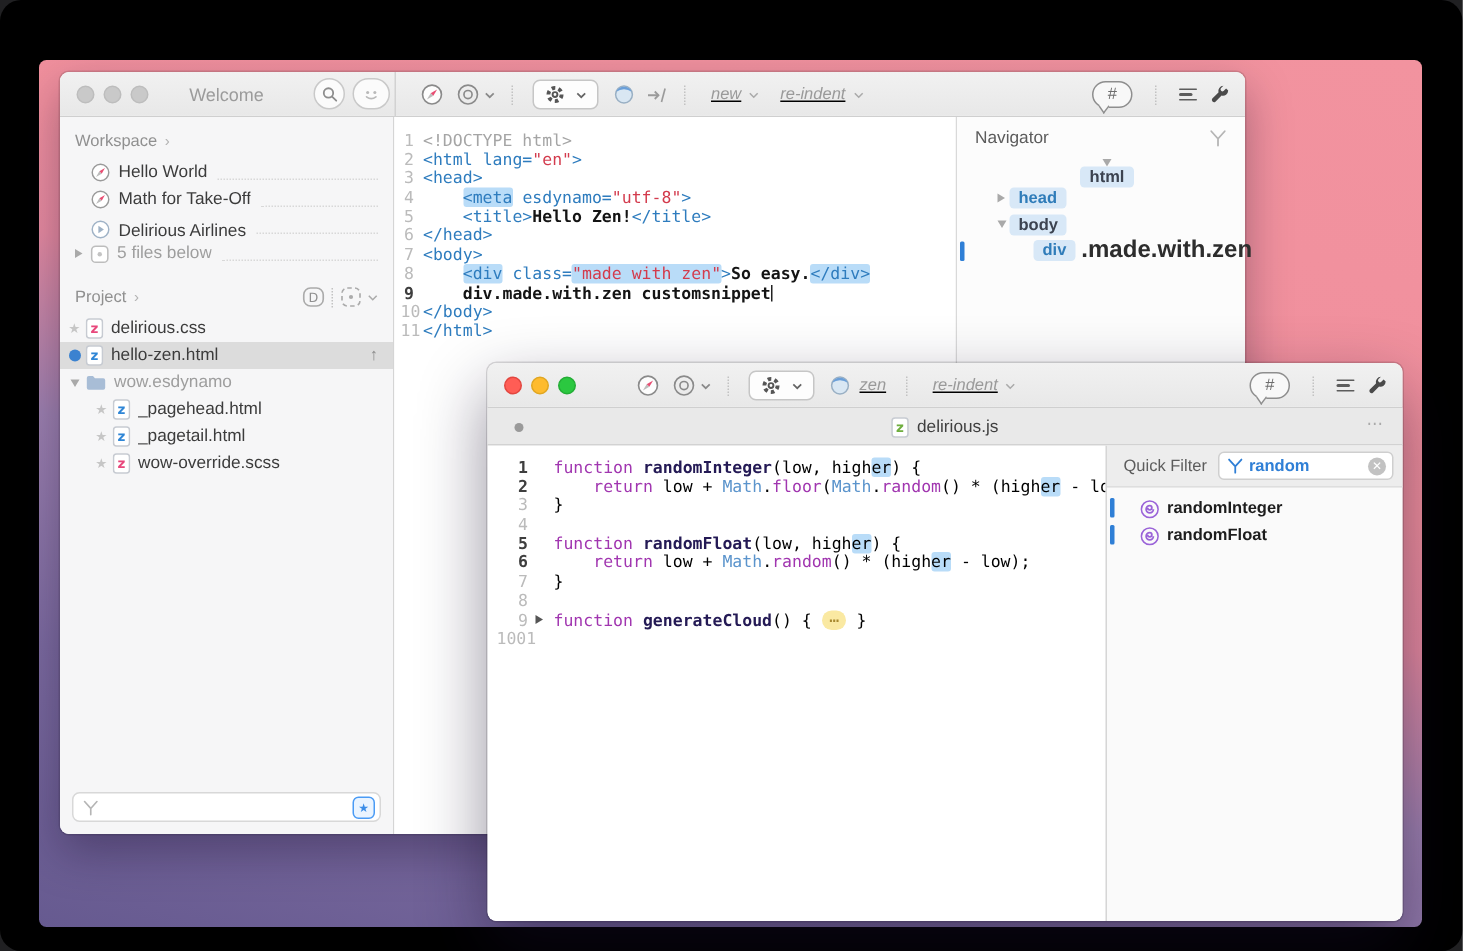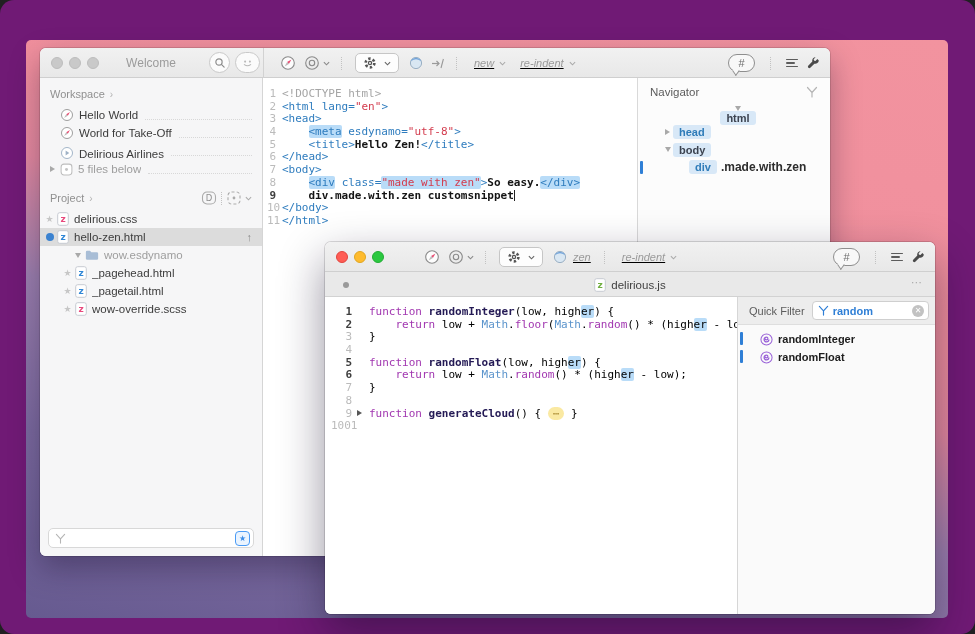--- a/index.html
+++ b/index.html
@@ -1,18 +1,18 @@
 <!DOCTYPE html>
 <html><head>
 <meta charset="utf-8">
 <style>
   html,body{margin:0;padding:0;background:#202022;}
   *{box-sizing:border-box;-webkit-font-smoothing:antialiased;}
   body{font-family:"Liberation Sans","DejaVu Sans",sans-serif;}
-  .frame{position:relative;width:975px;height:634px;background:#701a75;border-radius:14px;overflow:hidden;}
+  .frame{position:relative;width:975px;height:634px;background:#000000;border-radius:14px;overflow:hidden;}
   .desktop{position:absolute;left:26px;top:40px;width:922px;height:578px;border-radius:5px;
     background:linear-gradient(197deg,#f2939f 0%,#f08f9d 36%,#e58aa0 46%,#9c80af 60%,#7b6a9f 78%,#665a90 100%);}
   .win{position:absolute;background:#fff;border-radius:6px;}
   .w-back{left:40px;top:48px;width:790px;height:508px;box-shadow:0 12px 30px rgba(20,10,40,.35),0 0 0 1px rgba(0,0,0,.12);}
   .w-front{left:325px;top:242px;width:610px;height:372px;box-shadow:0 18px 45px rgba(20,10,40,.45),0 0 0 1px rgba(0,0,0,.14);}
   .bar{position:absolute;left:0;top:0;right:0;height:30px;background:linear-gradient(#f1f1f1,#e8e8e8);
     border-bottom:1px solid #cfcfcf;border-radius:6px 6px 0 0;}
   .lights{position:absolute;left:11px;top:9px;display:flex;gap:6px;}
   .light{width:12px;height:12px;border-radius:50%;}
   .light.gray{background:#c9c9c9;border:1px solid #bdbdbd;}
@@ -94,21 +94,21 @@
     border-bottom:3.5px solid transparent;vertical-align:1px;}
   
   .nav{position:absolute;right:0;top:30px;bottom:0;width:193px;background:#fcfcfc;border-left:1px solid #d9d9d9;
     border-radius:0 0 6px 0;}
   .nav-head{height:28px;display:flex;align-items:center;padding:0 12px;color:#5c5c5c;font-size:11.5px;}
   .nav-head .grow{flex:1;}
   .nrow{position:relative;height:17.5px;display:flex;align-items:center;font-size:11px;}
   .nrow .dcell{width:11px;display:inline-flex;justify-content:center;flex:none;}
   .pill{background:#d8e8f7;border-radius:3px;padding:1px 6px;font-weight:bold;color:#2f7cb9;}
   .pill.strong{color:#3c4350;}
-  .nsuffix{margin-left:4px;color:#2d2d2d;font-weight:bold;font-size:12px;}
+  .nsuffix{margin-left:4px;color:#2d2d2d;font-weight:bold;font-size:16px;}
   .mark-bar{position:absolute;left:2px;top:2px;width:2.5px;height:13px;background:#2f7fd6;border-radius:1px;}
   
   .fw-tabs{position:absolute;left:0;top:30px;right:0;height:25px;background:#e9e9e9;border-bottom:1px solid #d2d2d2;}
   .tab-dot{position:absolute;left:18px;top:10px;width:6px;height:6px;border-radius:50%;background:#9a9a9a;}
   .tab-c{position:absolute;left:0;right:0;top:0;height:25px;display:flex;align-items:center;justify-content:center;
     gap:5px;font-size:11.5px;color:#3f3f3f;}
   .tab-more{position:absolute;right:12px;top:4px;color:#aaa;font-size:11px;letter-spacing:1px;}
   .fw-panel{position:absolute;right:0;top:0;bottom:0;width:198px;background:#fafafa;border-left:1px solid #d6d6d6;}
   .qf-head{height:28px;background:#ededed;border-bottom:1px solid #dedede;display:flex;align-items:center;padding:0 6px 0 11px;}
   .qf-label{font-size:11px;color:#5c5c5c;flex:none;margin-right:7px;}
@@ -241,21 +241,21 @@
           </div>
           <div class="srow" style="padding-left: 5px;">
             <span class="mk"></span>
             <span class="ic">
               <svg width="14" height="14" viewBox="0 0 16 16">
                 <circle cx="8" cy="8" r="6.3" fill="#fff" stroke="#9a9a9a" stroke-width="1.1"></circle>
                 <path d="M11.4 4.6 L8.9 8.9 L7.1 7.1 Z" fill="#e84d72"></path>
                 <path d="M4.6 11.4 L7.1 7.1 L8.9 8.9 Z" fill="#bcbcbc"></path>
               </svg>
             </span>
-            <span class="lbl">World for Take-Off</span>
+            <span class="lbl">Math for Take-Off</span>
             <span class="leader"></span>
           </div>
           <div class="srow" style="padding-left: 5px; align-items: flex-end;">
             <span class="mk"></span>
             <span class="ic">
               <svg width="14" height="14" viewBox="0 0 16 16">
                 <circle cx="8" cy="8" r="6.3" fill="#fff" stroke="#9fb2c6" stroke-width="1.1"></circle>
                 <path d="M6.4 5.2 L10.6 8 L6.4 10.8 Z" fill="#9fb2c6"></path>
               </svg>
             </span>
@@ -314,21 +314,21 @@
             <span class="ic">
               <svg width="12" height="14" viewBox="0 0 12 14">
                 <rect x="0.7" y="0.7" width="10.6" height="12.6" rx="2" fill="#fff" stroke="#c7cbd2"></rect>
                 <text x="6" y="10" font-size="9" font-weight="bold" font-family="DejaVu Sans" fill="#2f86d6" text-anchor="middle">z</text>
               </svg>
             </span>
             <span class="lbl">hello-zen.html</span>
             <span class="grow"></span>
             <span class="uparrow">↑</span>
           </div>
-          <div class="srow" style="padding-left: 2px; margin-left: 28px;">
+          <div class="srow" style="padding-left: 2px;">
             <span class="mk">
               <span class="tri-d"></span>
             </span>
             <span class="ic">
               <svg width="14" height="12" viewBox="0 0 16 13">
                 <path d="M1 3 a1.5 1.5 0 0 1 1.5 -1.5 h3.2 l1.5 1.8 h6.3 a1.5 1.5 0 0 1 1.5 1.5 v5.7 a1.5 1.5 0 0 1 -1.5 1.5 h-11 a1.5 1.5 0 0 1 -1.5 -1.5 Z" fill="#a8bdd6"></path>
               </svg>
             </span>
             <span class="lbl muted">wow.esdynamo</span>
             <span class="grow"></span>

